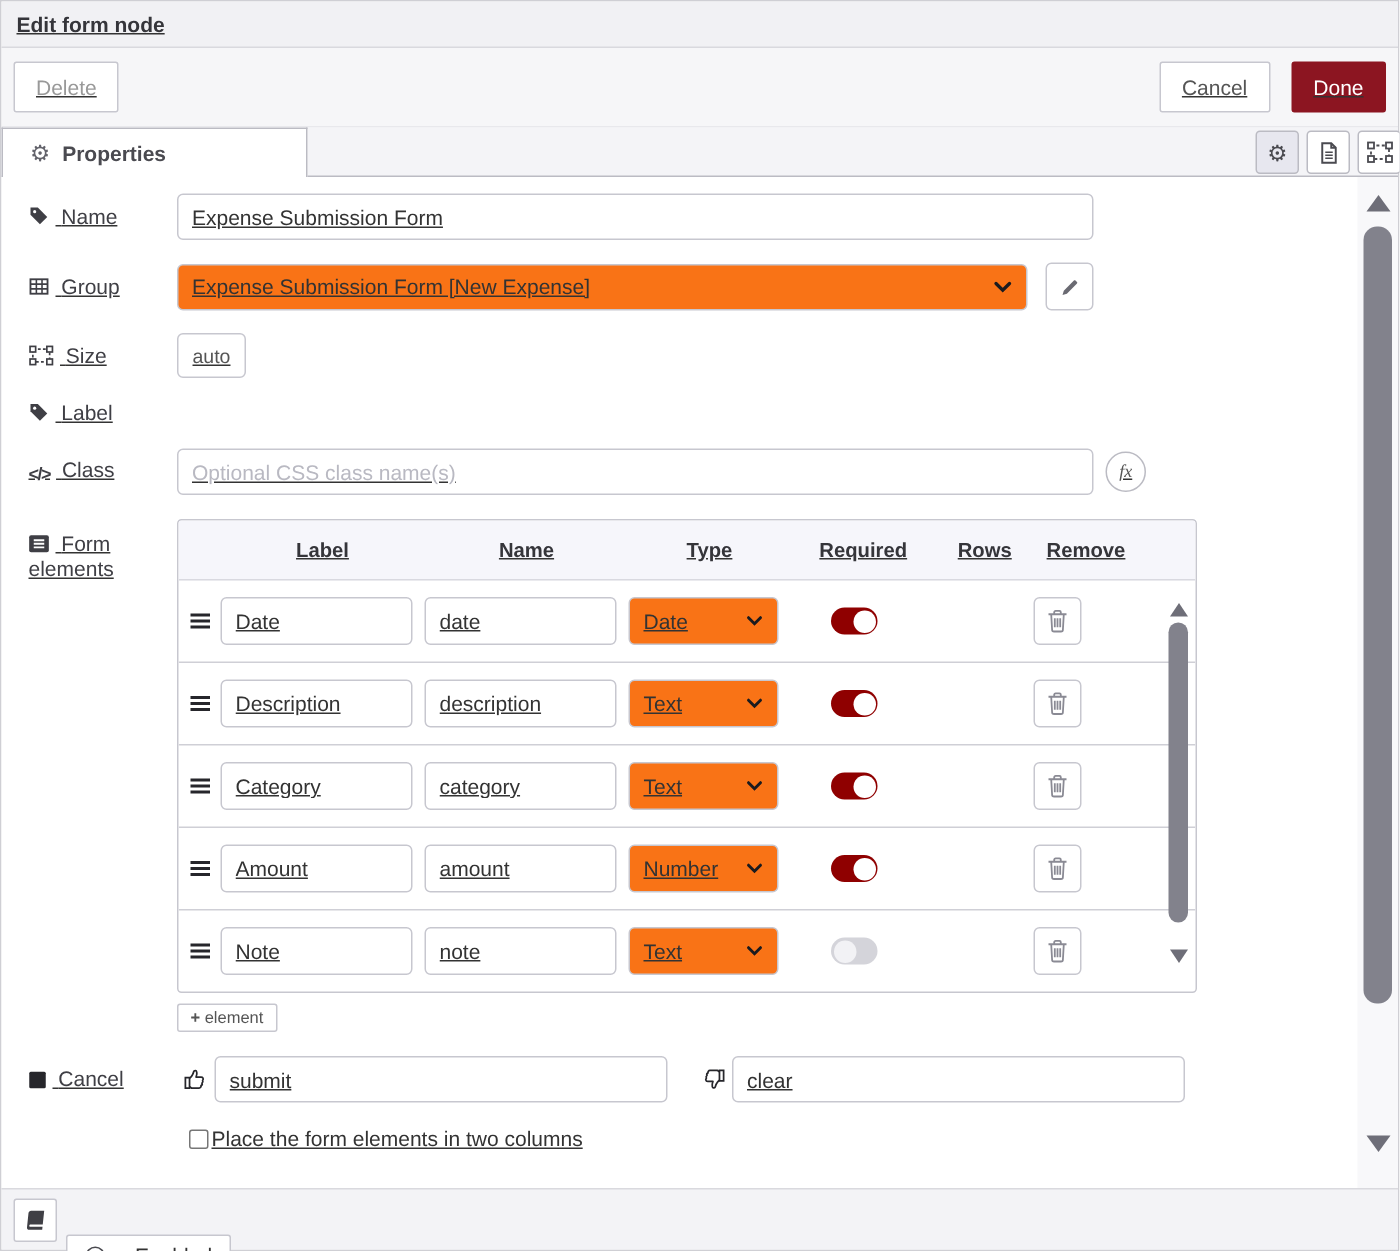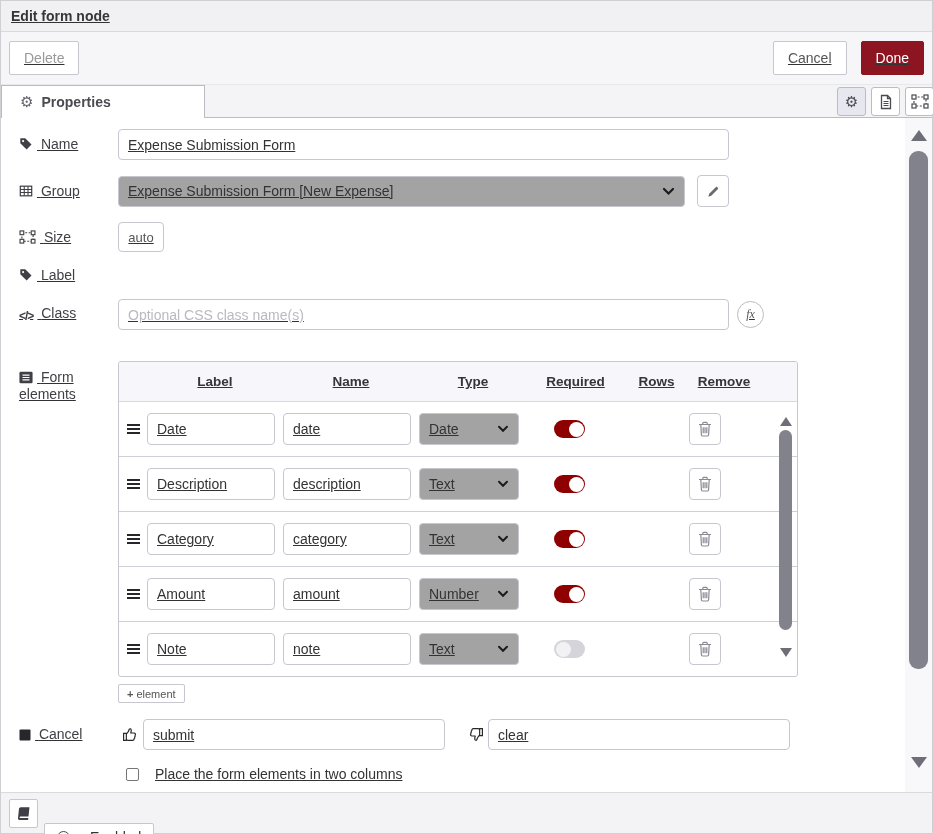--- a/index.html
+++ b/index.html
@@ -37,21 +37,21 @@
   .content { position:relative; flex:1; background:#fff; padding:11px 28px 0 8px; overflow:hidden; }
   .frow { display:flex; align-items:center; margin-bottom:15px; }
   .frow.top { align-items:flex-start; }
   .frow-label { width:109px; flex:0 0 109px; padding-left:10px; color:#3f3f45; line-height:17px; }
   .frow-label svg, .frow-label .txt-icon { vertical-align:-2px; margin-right:4px; }
   .txt-icon { font-size:12px; font-weight:bold; color:#3f3f45; letter-spacing:-1px; }
   .inp { height:31px; border:1px solid #c7c7cf; border-radius:4px; padding:0 9px; font-family:inherit;
     font-size:14px; color:#333; background:#fff; }
   .inp::placeholder { color:#b9b9c2; }
   .inp.wide { width:611px; }
-  .selectbox { height:31px; border:1px solid #c7c7cf; border-radius:4px; background:#a3a3a3;
+  .selectbox { height:31px; border:1px solid #c7c7cf; border-radius:4px; background:#f97316;
     display:flex; align-items:center; padding:0 9px; cursor:pointer; position:relative; }
   .selectbox .chev { margin-left:auto; }
   .sq-btn { width:32px; height:32px; background:#fff; border:1px solid #c7c7cf; border-radius:4px;
     display:flex; align-items:center; justify-content:center; cursor:pointer; }
   .auto-btn { width:46px; height:30px; background:#fff; border:1px solid #c7c7cf; border-radius:4px;
     color:#555; font-size:13px; font-family:inherit; cursor:pointer; }
   .fx-btn { width:27px; height:27px; border:1px solid #bbbbc3; border-radius:50%; background:#fff;
     margin-left:8px; font-family:"Liberation Serif", serif; font-style:italic; font-size:12px;
     color:#555; cursor:pointer; display:flex; align-items:center; justify-content:center; }
 
@@ -96,21 +96,21 @@
   .inner-scroll { position:absolute; top:0; bottom:0; right:4px; width:15px; background:transparent; }
   .inner-scroll .tri-up, .inner-scroll .tri-down { border-left-width:6px; border-right-width:6px; }
   .inner-scroll .tri-up { border-bottom-width:9px; }
   .inner-scroll .tri-down { border-top-width:9px; }
 
   
   .btns-field { display:flex; align-items:center; }
   .thumb-ic { margin:0 4px; display:flex; }
   .inp.btn-inp { width:302px; }
   .gap20 { width:18px; }
-  .chk-row { display:flex; align-items:center; margin-left:117px; margin-top:16px; gap:16px; }
+  .chk-row { display:flex; align-items:center; margin-left:117px; margin-top:16px; gap:2px; }
   .checkbox { width:13px; height:13px; border:1px solid #767676; border-radius:2px; background:#fff; cursor:pointer; }
 
   
   .dlg-footer { height:41px; background:#f3f3f6; border-top:1px solid #d9d9de; display:flex;
     align-items:center; padding:0 8px; gap:6px; flex:0 0 auto; }
   .fbtn { height:29px; background:#fff; border:1px solid #c7c7cf; border-radius:2px;
     display:flex; align-items:center; justify-content:center; cursor:pointer; font-family:inherit; font-size:14px; }
   .fbtn.icon-only { width:29px; }
   .fbtn.enabled-btn { padding:0 12px; gap:20px; color:#333;margin-top:48px; }
   .circle-ic { width:13px; height:13px; border:1.5px solid #4a4a50; border-radius:50%; }
@@ -208,21 +208,21 @@
     <div class="frow">
       <div class="frow-label">
         <svg width="14" height="14" viewBox="0 0 16 16">
             <path d="M1.5 1.5h5.6L14.3 8.7 8.7 14.3 1.5 7.1z" fill="#3f3f45"></path>
             <circle cx="4.7" cy="4.7" r="1.2" fill="#fff"></circle>
           </svg>
         <span>Label</span>
       </div>
     </div>
 
-    <div class="frow" style="margin-bottom:31px;">
+    <div class="frow" style="margin-bottom:16px;">
       <div class="frow-label">
         <span class="txt-icon">&lt;/&gt;</span>
         <span>Class</span>
       </div>
       <input class="inp wide" placeholder="Optional CSS class name(s)" style="">
       <button class="fx-btn">fx</button>
     </div>
 
     <div class="frow top" style="margin-bottom:0;">
       <div class="frow-label" style="padding-top:8px;">

